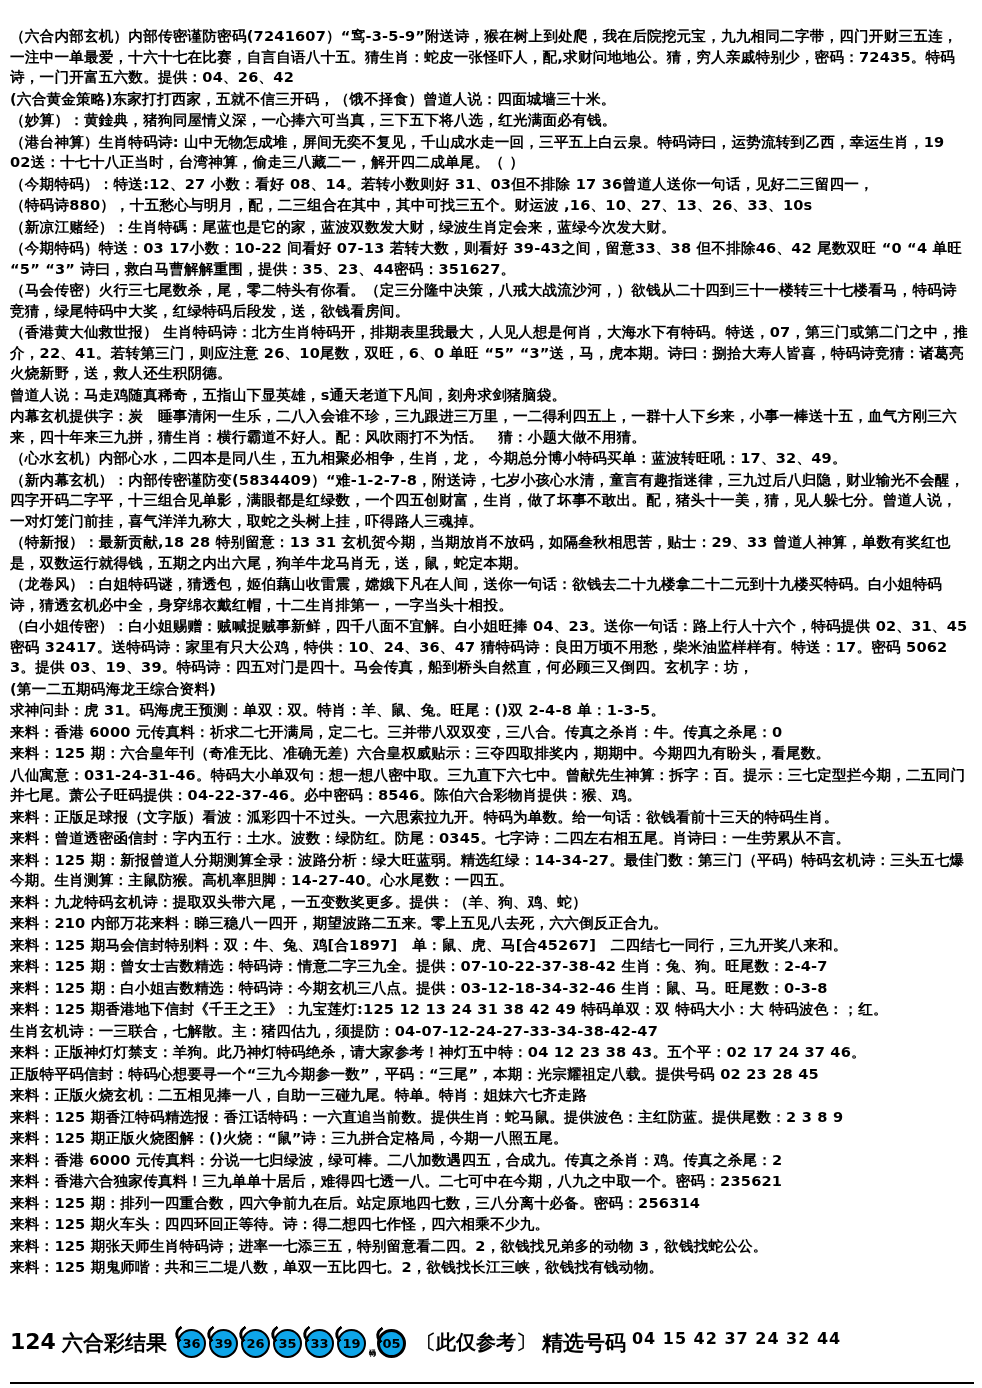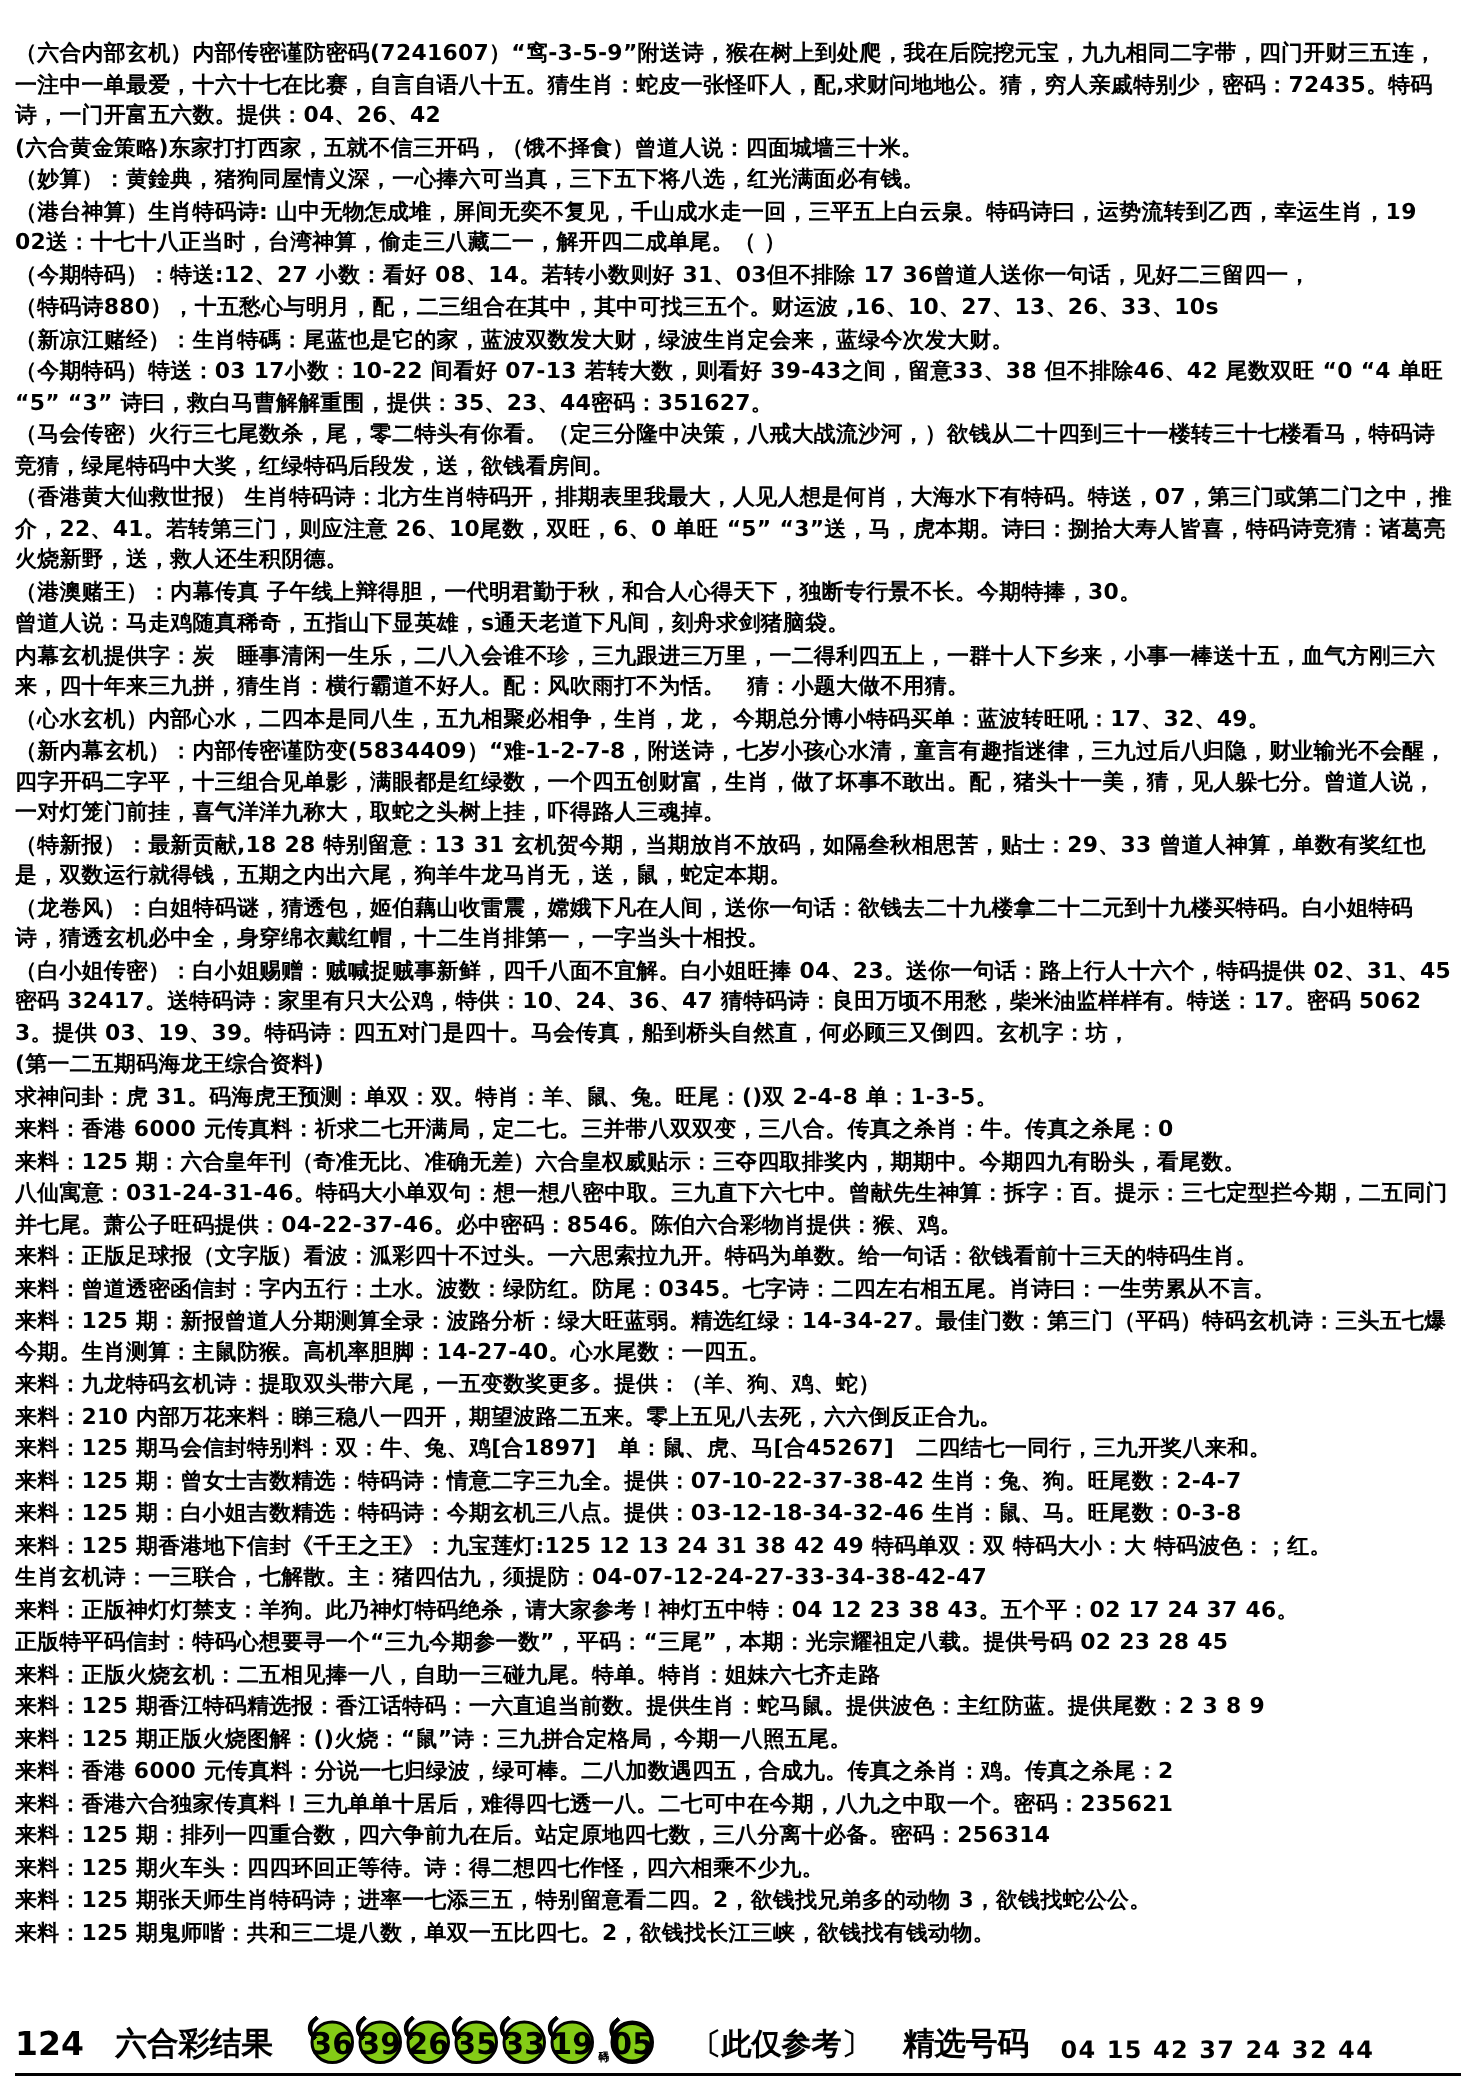--- a/index.html
+++ b/index.html
@@ -11,31 +11,31 @@
   .page{
     box-sizing:border-box;width:982px;height:1388px;
     padding:26px 8px 4px 10px;display:flex;flex-direction:column;
   }
   .doc{flex:1 1 auto;overflow:hidden;}
   .line{
     margin:0 6px 1px 0;font-size:14.6px;line-height:20.5px;font-weight:600;
     letter-spacing:0.2px;word-break:break-all;
   }
   .footer{
-    flex:0 0 auto;display:flex;align-items:flex-end;gap:21px;
-    font-weight:800;font-size:21px;padding:4px 0 6px 0;
+    flex:0 0 auto;display:flex;align-items:flex-start;gap:6px;
+    font-weight:800;font-size:21px;padding:4px 0 24px 0;
     border-bottom:2px solid #000;white-space:nowrap;
   }
   .footer .issue{font-size:22px;}
   .footer .label{font-size:21px;}
   .balls{display:flex;align-items:center;gap:3px;margin:0 4px;}
   .ball{
     position:relative;box-sizing:border-box;width:29px;height:29px;border:2.5px solid #000;
     border-radius:50%;display:flex;align-items:center;justify-content:center;
-    font-size:20px;font-weight:800;background:#84cc16;
+    font-size:13px;font-weight:800;background:#0ea5e9;
   }
   .ball::before{
     content:"";position:absolute;left:-5px;top:-3px;width:9px;height:9px;
     border-left:3px solid #000;border-top:3px solid #000;border-radius:9px 0 0 0;
     transform:rotate(-40deg);
   }
   .ball.special{border-width:3.5px;}
   .special-tag{
     writing-mode:vertical-rl;text-orientation:upright;font-size:7px;font-weight:700;
     line-height:7px;margin:0 -1px;letter-spacing:0;
@@ -51,21 +51,20 @@
       <p class="line">（六合内部玄机）内部传密谨防密码(7241607）“窎-3-5-9”附送诗，猴在树上到处爬，我在后院挖元宝，九九相同二字带，四门开财三五连，一注中一单最爱，十六十七在比赛，自言自语八十五。猜生肖：蛇皮一张怪吓人，配,求财问地地公。猜，穷人亲戚特别少，密码：72435。特码诗，一门开富五六数。提供：04、26、42</p>
       <p class="line">(六合黄金策略)东家打打西家，五就不信三开码，（饿不择食）曾道人说：四面城墙三十米。</p>
       <p class="line">（妙算）：黄鍂典，猪狗同屋情义深，一心捧六可当真，三下五下将八选，红光满面必有钱。</p>
       <p class="line">（港台神算）生肖特码诗: 山中无物怎成堆，屏间无奕不复见，千山成水走一回，三平五上白云泉。特码诗曰，运势流转到乙西，幸运生肖，19　02送：十七十八正当时，台湾神算，偷走三八藏二一，解开四二成单尾。（ ）</p>
       <p class="line">（今期特码）：特送:12、27 小数：看好 08、14。若转小数则好 31、03但不排除 17 36曾道人送你一句话，见好二三留四一，</p>
       <p class="line">（特码诗880），十五愁心与明月，配，二三组合在其中，其中可找三五个。财运波 ,16、10、27、13、26、33、10s</p>
       <p class="line">（新凉江赌经）：生肖特碼：尾蓝也是它的家，蓝波双数发大财，绿波生肖定会来，蓝绿今次发大财。</p>
       <p class="line">（今期特码）特送：03 17小数：10-22 间看好 07-13 若转大数，则看好 39-43之间，留意33、38 但不排除46、42 尾数双旺 “0 “4 单旺 “5” “3” 诗曰，救白马曹解解重围，提供：35、23、44密码：351627。</p>
       <p class="line">（马会传密）火行三七尾数杀，尾，零二特头有你看。（定三分隆中决策，八戒大战流沙河，）欲钱从二十四到三十一楼转三十七楼看马，特码诗竞猜，绿尾特码中大奖，红绿特码后段发，送，欲钱看房间。</p>
       <p class="line">（香港黄大仙救世报） 生肖特码诗：北方生肖特码开，排期表里我最大，人见人想是何肖，大海水下有特码。特送，07，第三门或第二门之中，推介，22、41。若转第三门，则应注意 26、10尾数，双旺，6、0 单旺 “5” “3”送，马，虎本期。诗曰：捌拾大寿人皆喜，特码诗竞猜：诸葛亮火烧新野，送，救人还生积阴德。</p>
-      <p class="line">（港澳赌王）：内幕传真 子午线上辩得胆，一代明君勤于秋，和合人心得天下，独断专行景不长。今期特捧，30。</p>
       <p class="line">曾道人说：马走鸡随真稀奇，五指山下显英雄，s通天老道下凡间，刻舟求剑猪脑袋。</p>
       <p class="line">内幕玄机提供字：炭　睡事清闲一生乐，二八入会谁不珍，三九跟进三万里，一二得利四五上，一群十人下乡来，小事一棒送十五，血气方刚三六来，四十年来三九拼，猜生肖：横行霸道不好人。配：风吹雨打不为恬。　猜：小题大做不用猜。</p>
       <p class="line">（心水玄机）内部心水，二四本是同八生，五九相聚必相争，生肖，龙， 今期总分博小特码买单：蓝波转旺吼：17、32、49。</p>
       <p class="line">（新内幕玄机）：内部传密谨防变(5834409）“难-1-2-7-8，附送诗，七岁小孩心水清，童言有趣指迷律，三九过后八归隐，财业输光不会醒，四字开码二字平，十三组合见单影，满眼都是红绿数，一个四五创财富，生肖，做了坏事不敢出。配，猪头十一美，猜，见人躲七分。曾道人说，一对灯笼门前挂，喜气洋洋九称大，取蛇之头树上挂，吓得路人三魂掉。</p>
       <p class="line">（特新报）：最新贡献,18 28 特别留意：13 31 玄机贺今期，当期放肖不放码，如隔叁秋相思苦，贴士：29、33 曾道人神算，单数有奖红也是，双数运行就得钱，五期之内出六尾，狗羊牛龙马肖无，送，鼠，蛇定本期。</p>
       <p class="line">（龙卷风）：白姐特码谜，猜透包，姬伯藕山收雷震，嫦娥下凡在人间，送你一句话：欲钱去二十九楼拿二十二元到十九楼买特码。白小姐特码诗，猜透玄机必中全，身穿绵衣戴红帽，十二生肖排第一，一字当头十相投。</p>
       <p class="line">（白小姐传密）：白小姐赐赠：贼喊捉贼事新鲜，四千八面不宜解。白小姐旺捧 04、23。送你一句话：路上行人十六个，特码提供 02、31、45 密码 32417。送特码诗：家里有只大公鸡，特供：10、24、36、47 猜特码诗：良田万顷不用愁，柴米油监样样有。特送：17。密码 50623。提供 03、19、39。特码诗：四五对门是四十。马会传真，船到桥头自然直，何必顾三又倒四。玄机字：坊，</p>
       <p class="line">(第一二五期码海龙王综合资料)</p>
       <p class="line">求神问卦：虎 31。码海虎王预测：单双：双。特肖：羊、鼠、兔。旺尾：()双 2-4-8 单：1-3-5。</p>
       <p class="line">来料：香港 6000 元传真料：祈求二七开满局，定二七。三并带八双双变，三八合。传真之杀肖：牛。传真之杀尾：0</p>

